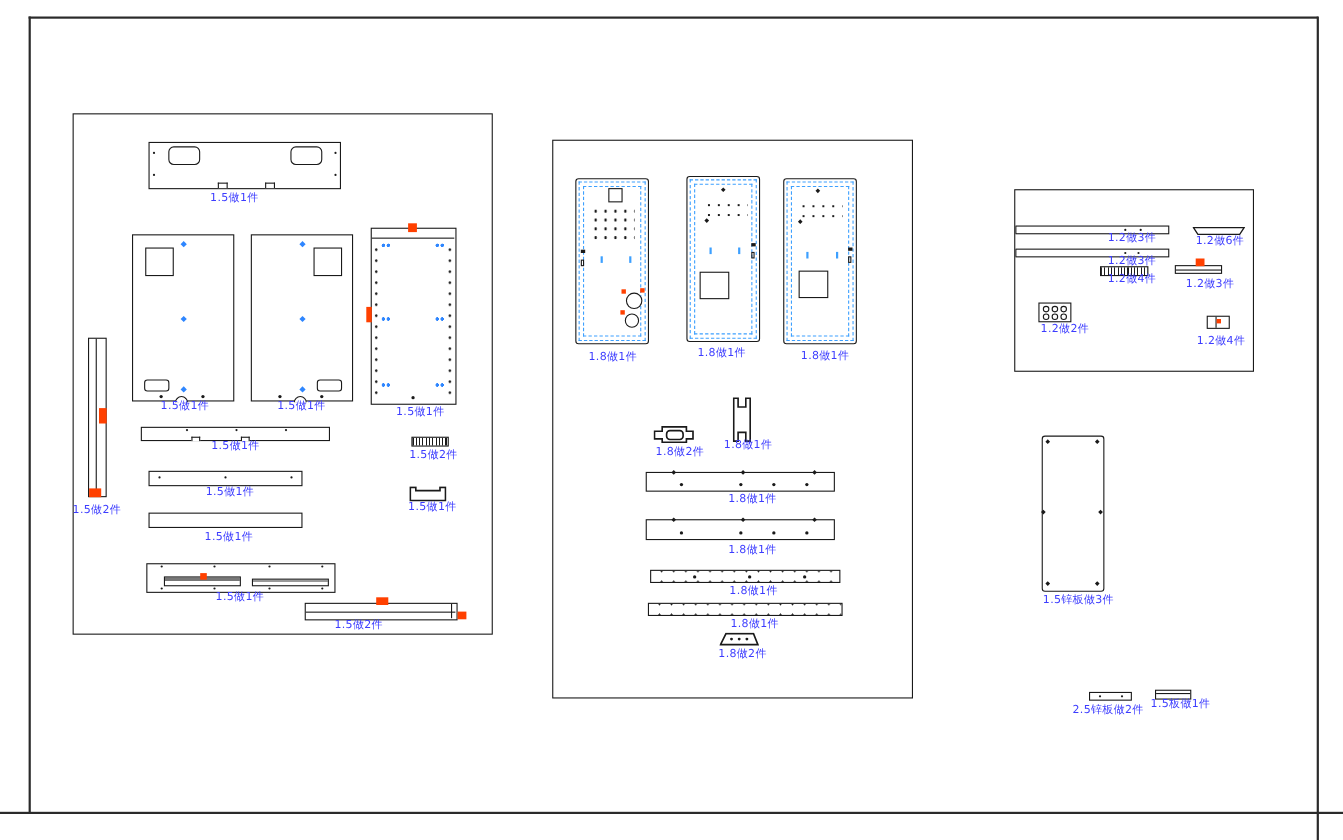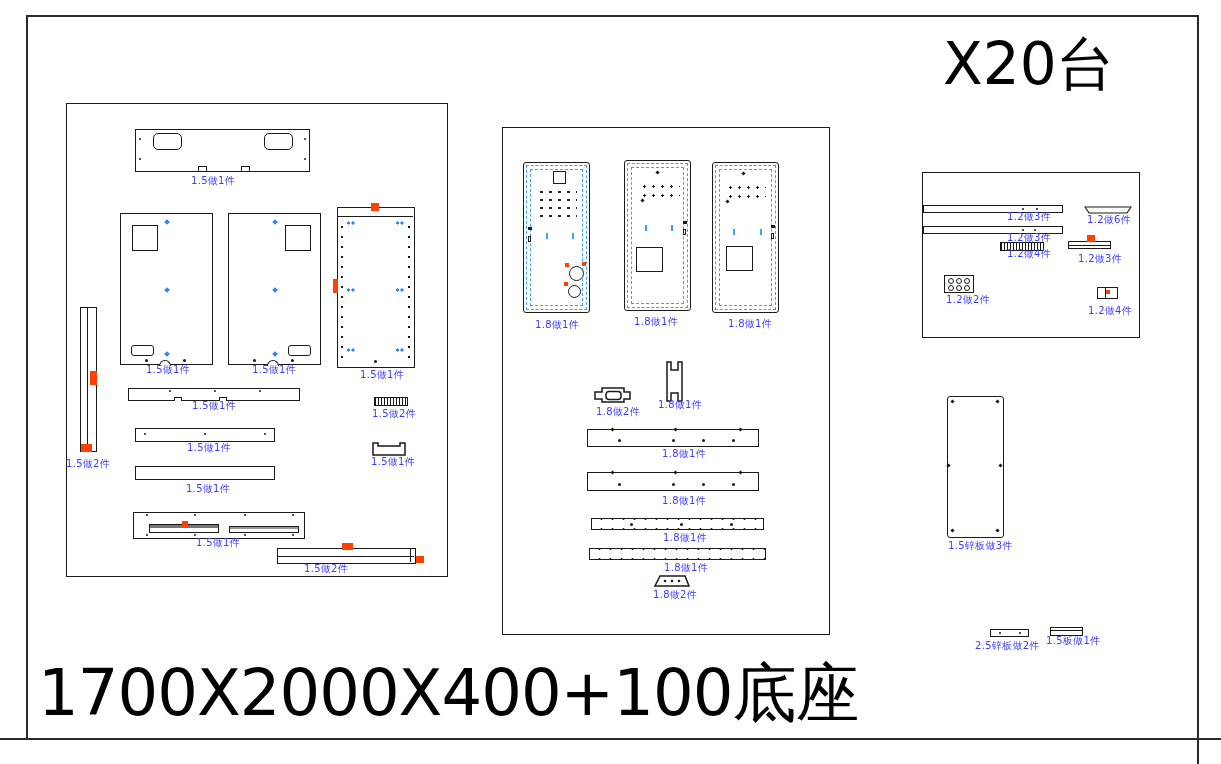--- a/index.html
+++ b/index.html
@@ -312,16 +312,14 @@
     <div class="dot d2" style="left:8px;top:2px"></div>
     <div class="dot d2" style="left:28px;top:2px"></div>
   </div>
   <span class="lbl" style="left:975px;top:641px">2.5锌板做2件</span>
 
   <div class="ol th" style="left:1050px;top:627px;width:33px;height:9px">
     <div class="p" style="left:0;top:2px;width:31px;height:0;border-top:1px solid #1a1a1a"></div>
   </div>
   <span class="lbl" style="left:1046px;top:636px">1.5板做1件</span>
 
-  <div class="title t-qty cjk">X20台</div>
-  <div class="title t-spec cjk">1700X2000X400+100底座</div>
 
 </div>
 
 </body></html>

